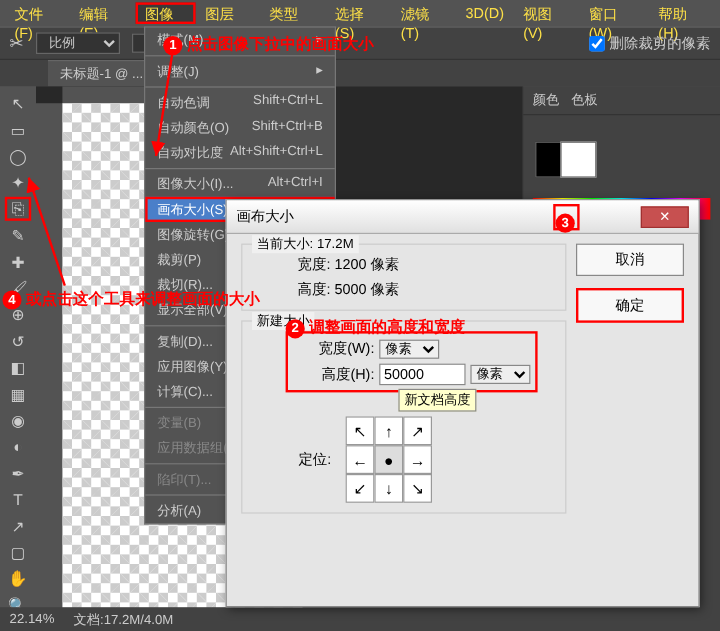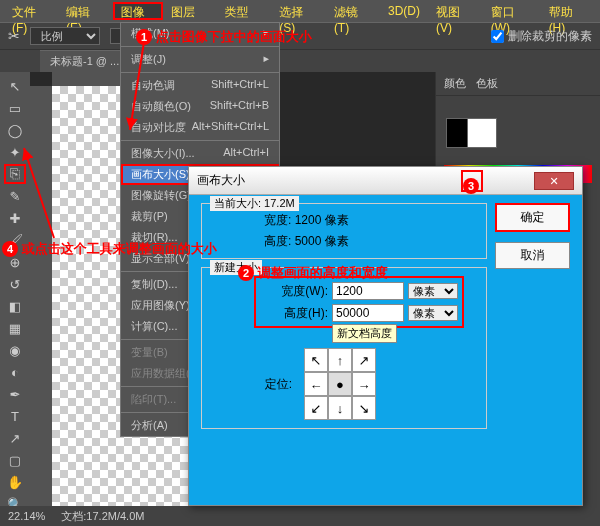--- a/index.html
+++ b/index.html
@@ -27,30 +27,30 @@
 .right-panels { width: 165px; background: #424242; border-left: 1px solid #333; }
 .panel-h { display: flex; padding: 4px 8px; color: #ccc; gap: 10px; font-size: 11px; border-bottom: 1px solid #333; }
 .swatch { width: 30px; height: 30px; margin: 6px; border: 1px solid #666; display: inline-block; }
 .swatch.fg { background: #000; }
 .swatch.bg { background: #fff; margin-left: -18px; margin-top: 18px; }
 .spectrum { margin: 4px 8px; height: 18px; background: linear-gradient(90deg, red, yellow, lime, cyan, blue, magenta, red); }
 .dropdown { position: absolute; left: 120px; top: 22px; width: 160px; background: #535353; border: 1px solid #777; z-index: 5; color: #ccc; font-size: 11px; }
 .dropdown .item { padding: 3px 10px; display: flex; justify-content: space-between; cursor: pointer; }
 .dropdown .item.sel { background: #4a7fc9; color: #fff; border: 2px solid red; padding: 1px 8px; }
 .dropdown .sep { height: 1px; background: #777; margin: 2px 0; }
-.dialog { position: absolute; left: 188px; top: 166px; width: 395px; height: 340px; background: #0ea5e9; border: 1px solid #888; z-index: 10; box-shadow: 2px 2px 8px rgba(0,0,0,0.5); }
+.dialog { position: absolute; left: 188px; top: 166px; width: 395px; height: 340px; background: #e5e5e5; border: 1px solid #888; z-index: 10; box-shadow: 2px 2px 8px rgba(0,0,0,0.5); }
 .dialog-title { background: linear-gradient(#fff, #e0e0e0); height: 28px; display: flex; align-items: center; padding: 0 8px; border-bottom: 1px solid #aaa; }
 .dialog-title .txt { flex: 1; font-size: 12px; }
 .dialog-title .close { background: #c75050; color: #fff; width: 40px; height: 18px; text-align: center; border: 1px solid #a03030; font-size: 11px; line-height: 16px; cursor: pointer; }
 .dialog-body { padding: 8px 12px; display: flex; gap: 8px; }
 .dlg-left { flex: 1; }
 .dlg-right { width: 90px; display: flex; flex-direction: column; gap: 10px; }
 .btn { background: #f8f8f8; border: 1px solid #888; padding: 4px 16px; cursor: pointer; font-size: 12px; }
 .btn.primary { border: 2px solid red; }
-.group { border: 1px solid #ccc; padding: 6px 22px; margin-bottom: 8px; position: relative; }
+.group { border: 1px solid #ccc; padding: 6px 6px; margin-bottom: 8px; position: relative; }
 .group-title { position: absolute; top: -8px; left: 8px; background: #f0f0f0; padding: 0 4px; font-size: 11px; }
 .row { display: flex; align-items: center; padding: 2px 0; gap: 4px; }
 .row label { width: 68px; text-align: right; }
 .row input { width: 72px; border: 1px solid #888; padding: 1px 3px; font-size: 12px; }
 .row select { width: 50px; border: 1px solid #888; font-size: 11px; }
 .size-box { border: 2px solid red; display: inline-block; padding: 2px 4px; margin: 2px 0; }
 .anchor-grid { display: grid; grid-template-columns: repeat(3, 24px); grid-template-rows: repeat(3, 24px); gap: 0; margin-left: 8px; }
 .anchor-grid div { border: 1px solid #999; background: #fff; display: flex; align-items: center; justify-content: center; font-size: 13px; cursor: pointer; }
 .anchor-grid .center { background: #ddd; }
 .tooltip { position: absolute; background: #ffffcc; border: 1px solid #888; padding: 1px 4px; font-size: 11px; }
@@ -222,21 +222,20 @@
           </div>
         <div class="row">
             <span style="margin-left:40px">高度: 5000 像素</span>
           </div>
       </div>
       <div class="group">
         <div class="group-title">新建大小</div>
         <div class="size-box" style="margin-left:30px">
           <div class="row">
             <label>宽度(W):</label>
-            <input value="1200" style="">
             <select><option>像素</option></select>
           </div>
           <div class="row">
             <label>高度(H):</label>
             <input value="50000" style="">
             <select><option>像素</option></select>
           </div>
         </div>
         <div class="tooltip" style="left:130px;top:56px">新文档高度</div>
         <div class="row" style="margin-top:16px">
@@ -249,22 +248,22 @@
               <div class="center">●</div>
               <div>→</div>
             <div>↙</div>
               <div>↓</div>
               <div>↘</div>
           </div>
         </div>
       </div>
     </div>
     <div class="dlg-right">
+      <button class="btn">取消</button>
       <button class="btn primary">确定</button>
-      <button class="btn">取消</button>
     </div>
   </div>
 </div>
 
 <div class="annotation" style="left:136px;top:28px"><span class="num-badge">1</span> <span>点击图像下拉中的画面大小</span></div>
 <div class="annotation" style="left:238px;top:264px"><span class="num-badge">2</span> <span>调整画面的高度和宽度</span></div>
 <span class="num-badge" style="position:absolute;left:463px;top:178px;z-index:20">3</span>
 <div class="annotation" style="left:2px;top:240px"><span class="num-badge">4</span> <span>或点击这个工具来调整画面的大小</span></div>
 <div class="red-box" style="left:461px;top:170px;width:22px;height:22px"></div>
 

